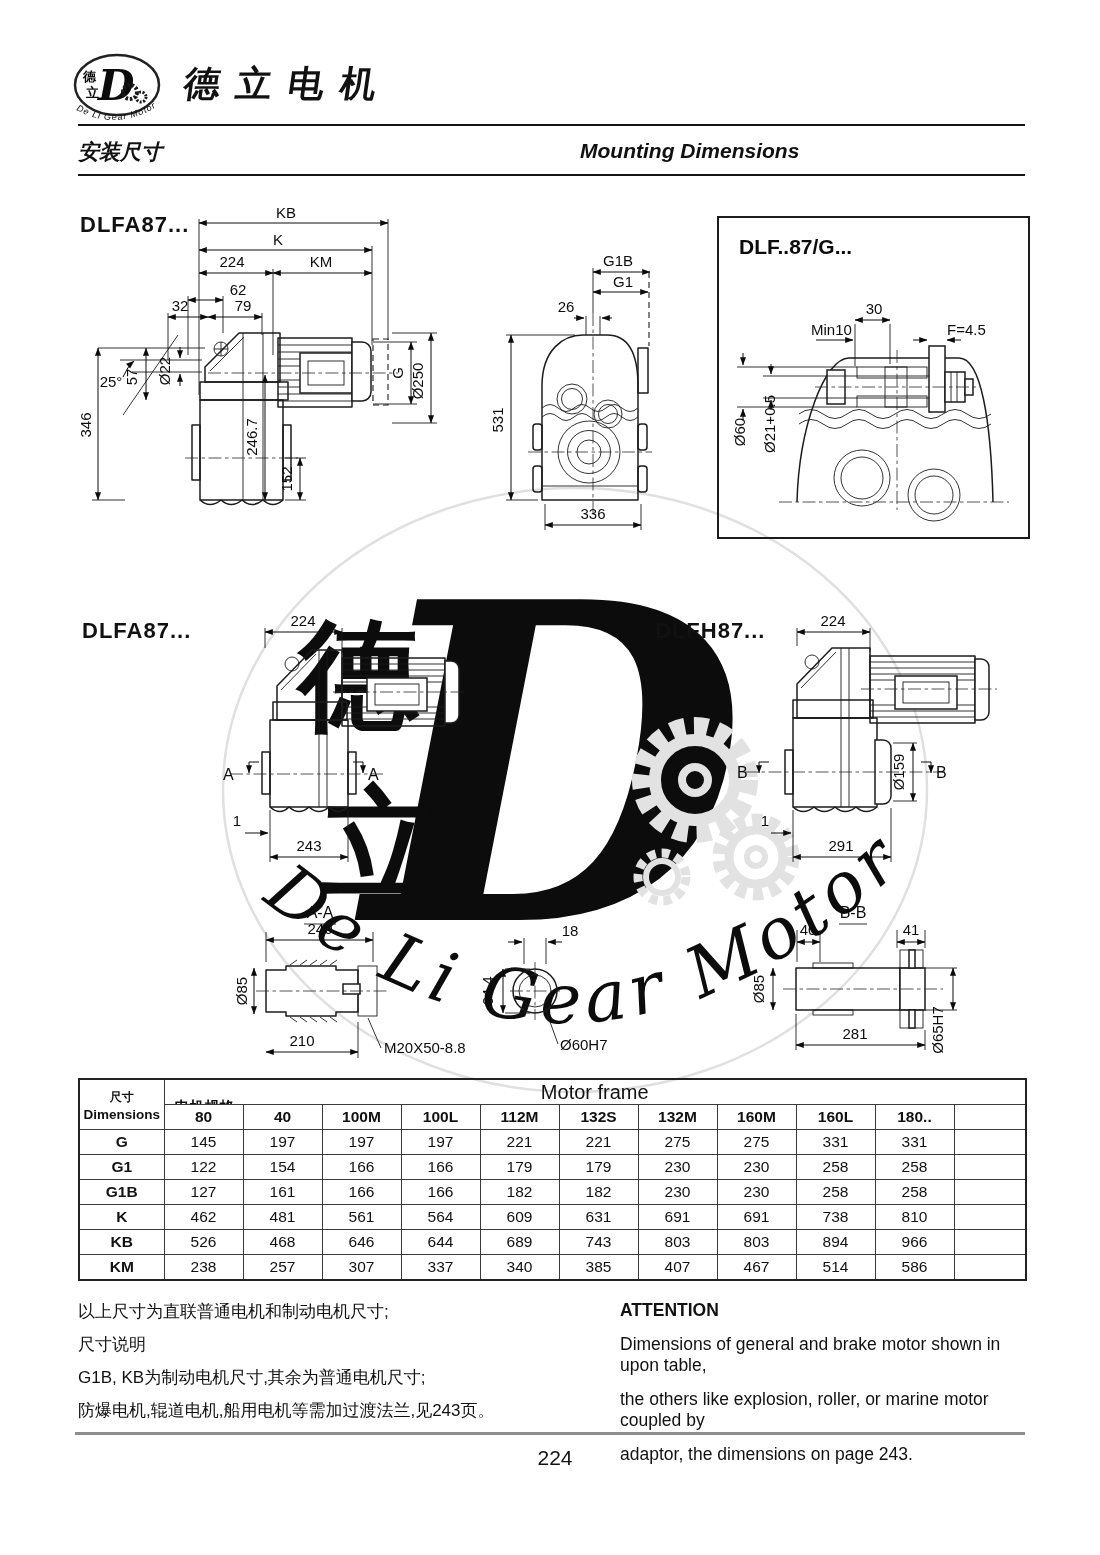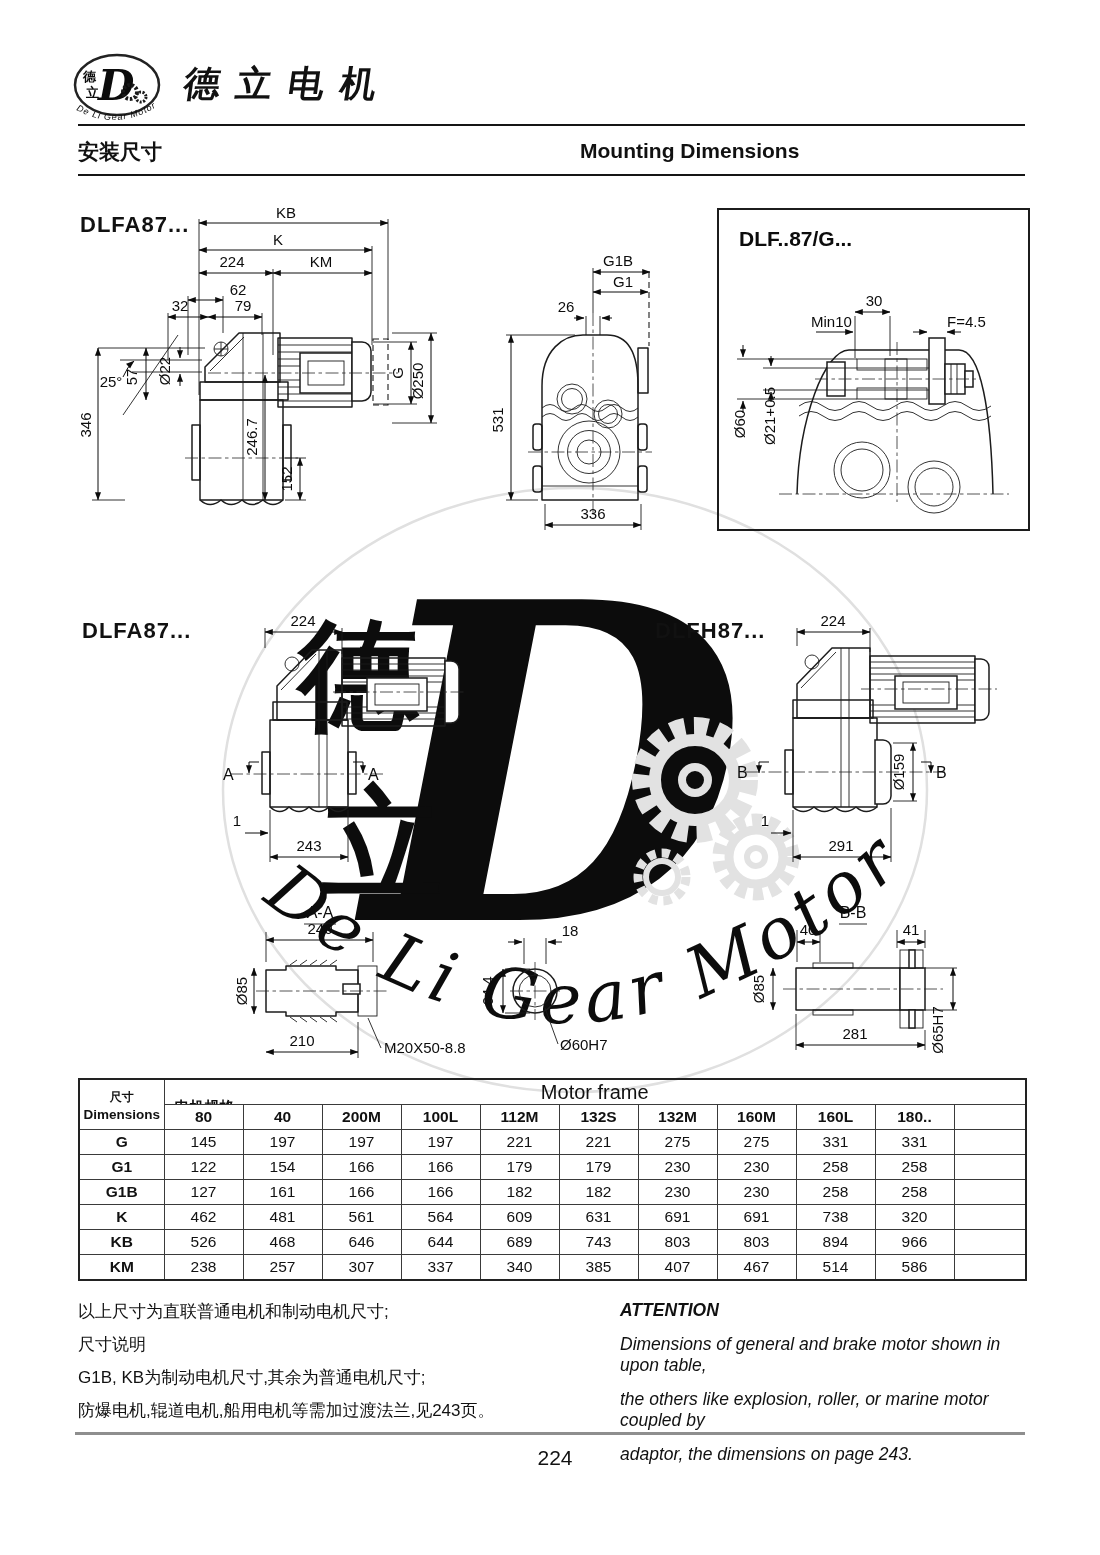--- a/index.html
+++ b/index.html
@@ -15,36 +15,36 @@
   .olw{fill:#fff;stroke:#1c1c1c;stroke-width:1.5;}
   .tl{stroke:#1c1c1c;stroke-width:0.9;fill:none;}
   .dim{stroke:#0c0c0c;stroke-width:1;fill:none;}
   .cl{stroke:#2a2a2a;stroke-width:0.8;fill:none;stroke-dasharray:13 3.5 3.5 3.5;}
   .dsh{stroke:#1c1c1c;stroke-width:1.1;fill:none;stroke-dasharray:6 4;}
   .arr{marker-end:url(#arw);}
   .arr2{marker-start:url(#arw);marker-end:url(#arw);}
   .dtitle{font-size:22px;font-weight:bold;letter-spacing:1px;}
   .company{font-size:36px;font-weight:bold;letter-spacing:16px;transform:skewX(-8deg);
            font-family:"DejaVu Serif","Liberation Serif",serif;}
-  .sect-title{font-size:21px;font-weight:bold;}
+  .sect-title{font-size:21px;font-weight:bold;font-style:italic;}
   .box{border:2px solid #1c1c1c;}
   
   #dims-table{border-collapse:collapse;table-layout:fixed;width:947px;border:2px solid #222;}
   #dims-table th,#dims-table td{border:1px solid #3a3a3a;text-align:center;padding:0;
       height:24px;font-size:15.5px;font-weight:normal;overflow:hidden;white-space:nowrap;}
   #dims-table thead th{font-weight:bold;}
   #dims-table tbody th{font-weight:bold;}
   .label-head .cn{font-size:12px;line-height:19px;padding-top:2px;}
   .label-head .en{font-size:13.5px;line-height:16px;}
   .frame-head{position:relative;}
   .frame-head .fcn{position:absolute;left:10px;top:2px;font-size:15px;margin-top:16px;}
   .frame-head .fen{display:block;text-align:center;font-weight:normal;font-size:20px;}
   
   .notes-cn p{margin:0 0 10px 0;font-size:17px;}
-  .notes-en p{margin:0 0 13px 0;font-size:17.5px;font-style:italic;}
+  .notes-en p{margin:0 0 13px 0;font-size:17.5px;}
   .notes-en .ttl{font-weight:bold;}
   .pageno{font-size:21px;text-align:center;}
 </style>
 </head>
 <body>
 
 <div class="page">
 
   <svg class="abs" style="left:190px;top:465px" width="770" height="700">
     <defs>
@@ -217,21 +217,21 @@
       <line class="tl" x1="26" y1="272" x2="58" y2="272"></line>
       <line class="dim arr2" x1="31" y1="107" x2="31" y2="272"></line>
       <text class="mid" transform="rotate(-90 23 192)" x="23" y="192">531</text>
       <line class="tl" x1="65" y1="276" x2="65" y2="302"></line>
       <line class="tl" x1="161" y1="276" x2="161" y2="302"></line>
       <line class="dim arr2" x1="65" y1="297" x2="161" y2="297"></line>
       <text class="mid" x="113" y="291">336</text>
     </g>
   </svg>
 
-  <div class="abs box" style="left:717px;top:208px;width:309px;height:319px">
+  <div class="abs box" style="left:717px;top:216px;width:309px;height:319px">
     <svg width="309" height="319">
       <text class="big" x="20" y="36">DLF..87/G...</text>
       <g>
         <path class="ol" d="M78,284 C80,208 106,140 130,140 L240,140 C262,140 272,202 274,284"></path>
         <path class="tl" d="M80,196 q12,-9 24,0 q12,9 24,0 q12,-9 24,0 q12,9 24,0 q12,-9 24,0 q12,9 24,0 q12,-9 24,0 q12,9 24,0"></path>
         <path class="tl" d="M80,206 q12,-9 24,0 q12,9 24,0 q12,-9 24,0 q12,9 24,0 q12,-9 24,0 q12,9 24,0 q12,-9 24,0 q12,9 24,0"></path>
         <circle class="tl" cx="143" cy="260" r="28"></circle>
           <circle class="tl" cx="143" cy="260" r="21"></circle>
         <circle class="tl" cx="215" cy="277" r="26"></circle>
           <circle class="tl" cx="215" cy="277" r="19"></circle>
@@ -456,21 +456,21 @@
               <div class="en">Dimensions</div>
             </th>
             <th colspan="11" class="frame-head">
               <span class="fcn">电机规格</span>
               <span class="fen">Motor frame</span>
             </th>
           </tr>
           <tr>
             <th>80</th>
             <th>40</th>
-            <th>200M</th>
+            <th>100M</th>
             <th>100L</th>
             <th>112M</th>
             <th>132S</th>
             <th>132M</th>
             <th>160M</th>
             <th>160L</th>
             <th>180..</th>
             <th></th>
           </tr>
         </thead>
@@ -521,21 +521,21 @@
             <th>K</th>
             <td>462</td>
             <td>481</td>
             <td>561</td>
             <td>564</td>
             <td>609</td>
             <td>631</td>
             <td>691</td>
             <td>691</td>
             <td>738</td>
-            <td>320</td>
+            <td>810</td>
             <td></td>
           </tr>
           <tr>
             <th>KB</th>
             <td>526</td>
             <td>468</td>
             <td>646</td>
             <td>644</td>
             <td>689</td>
             <td>743</td>

